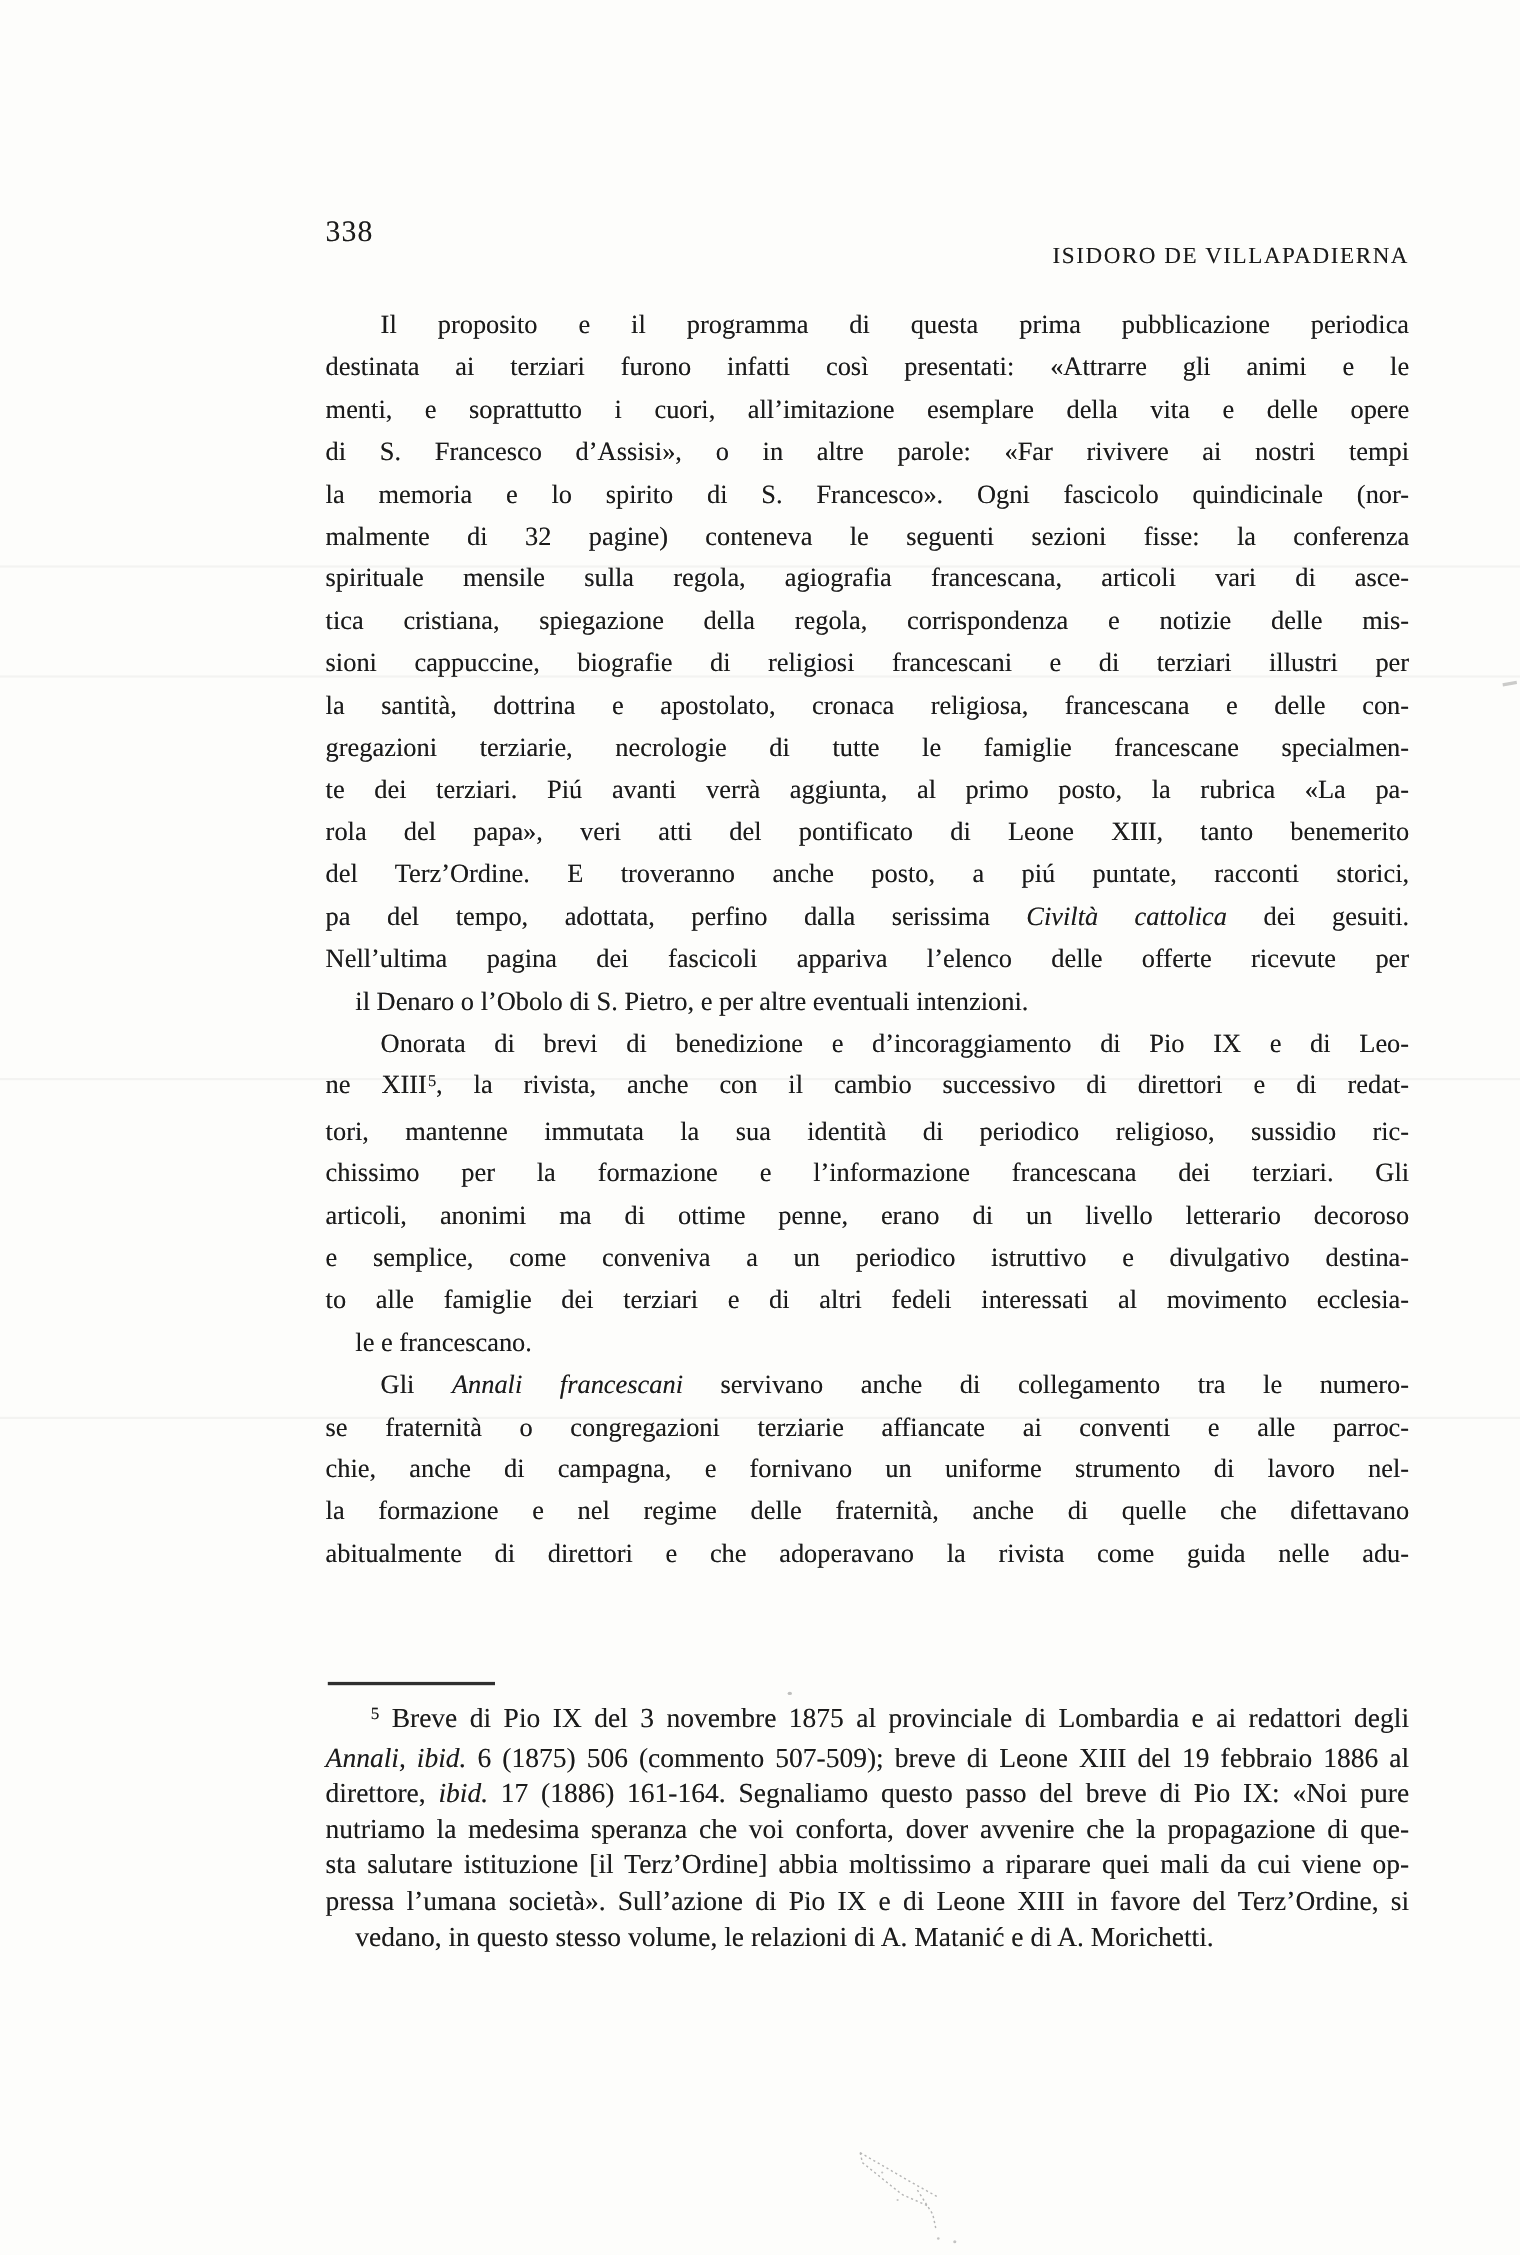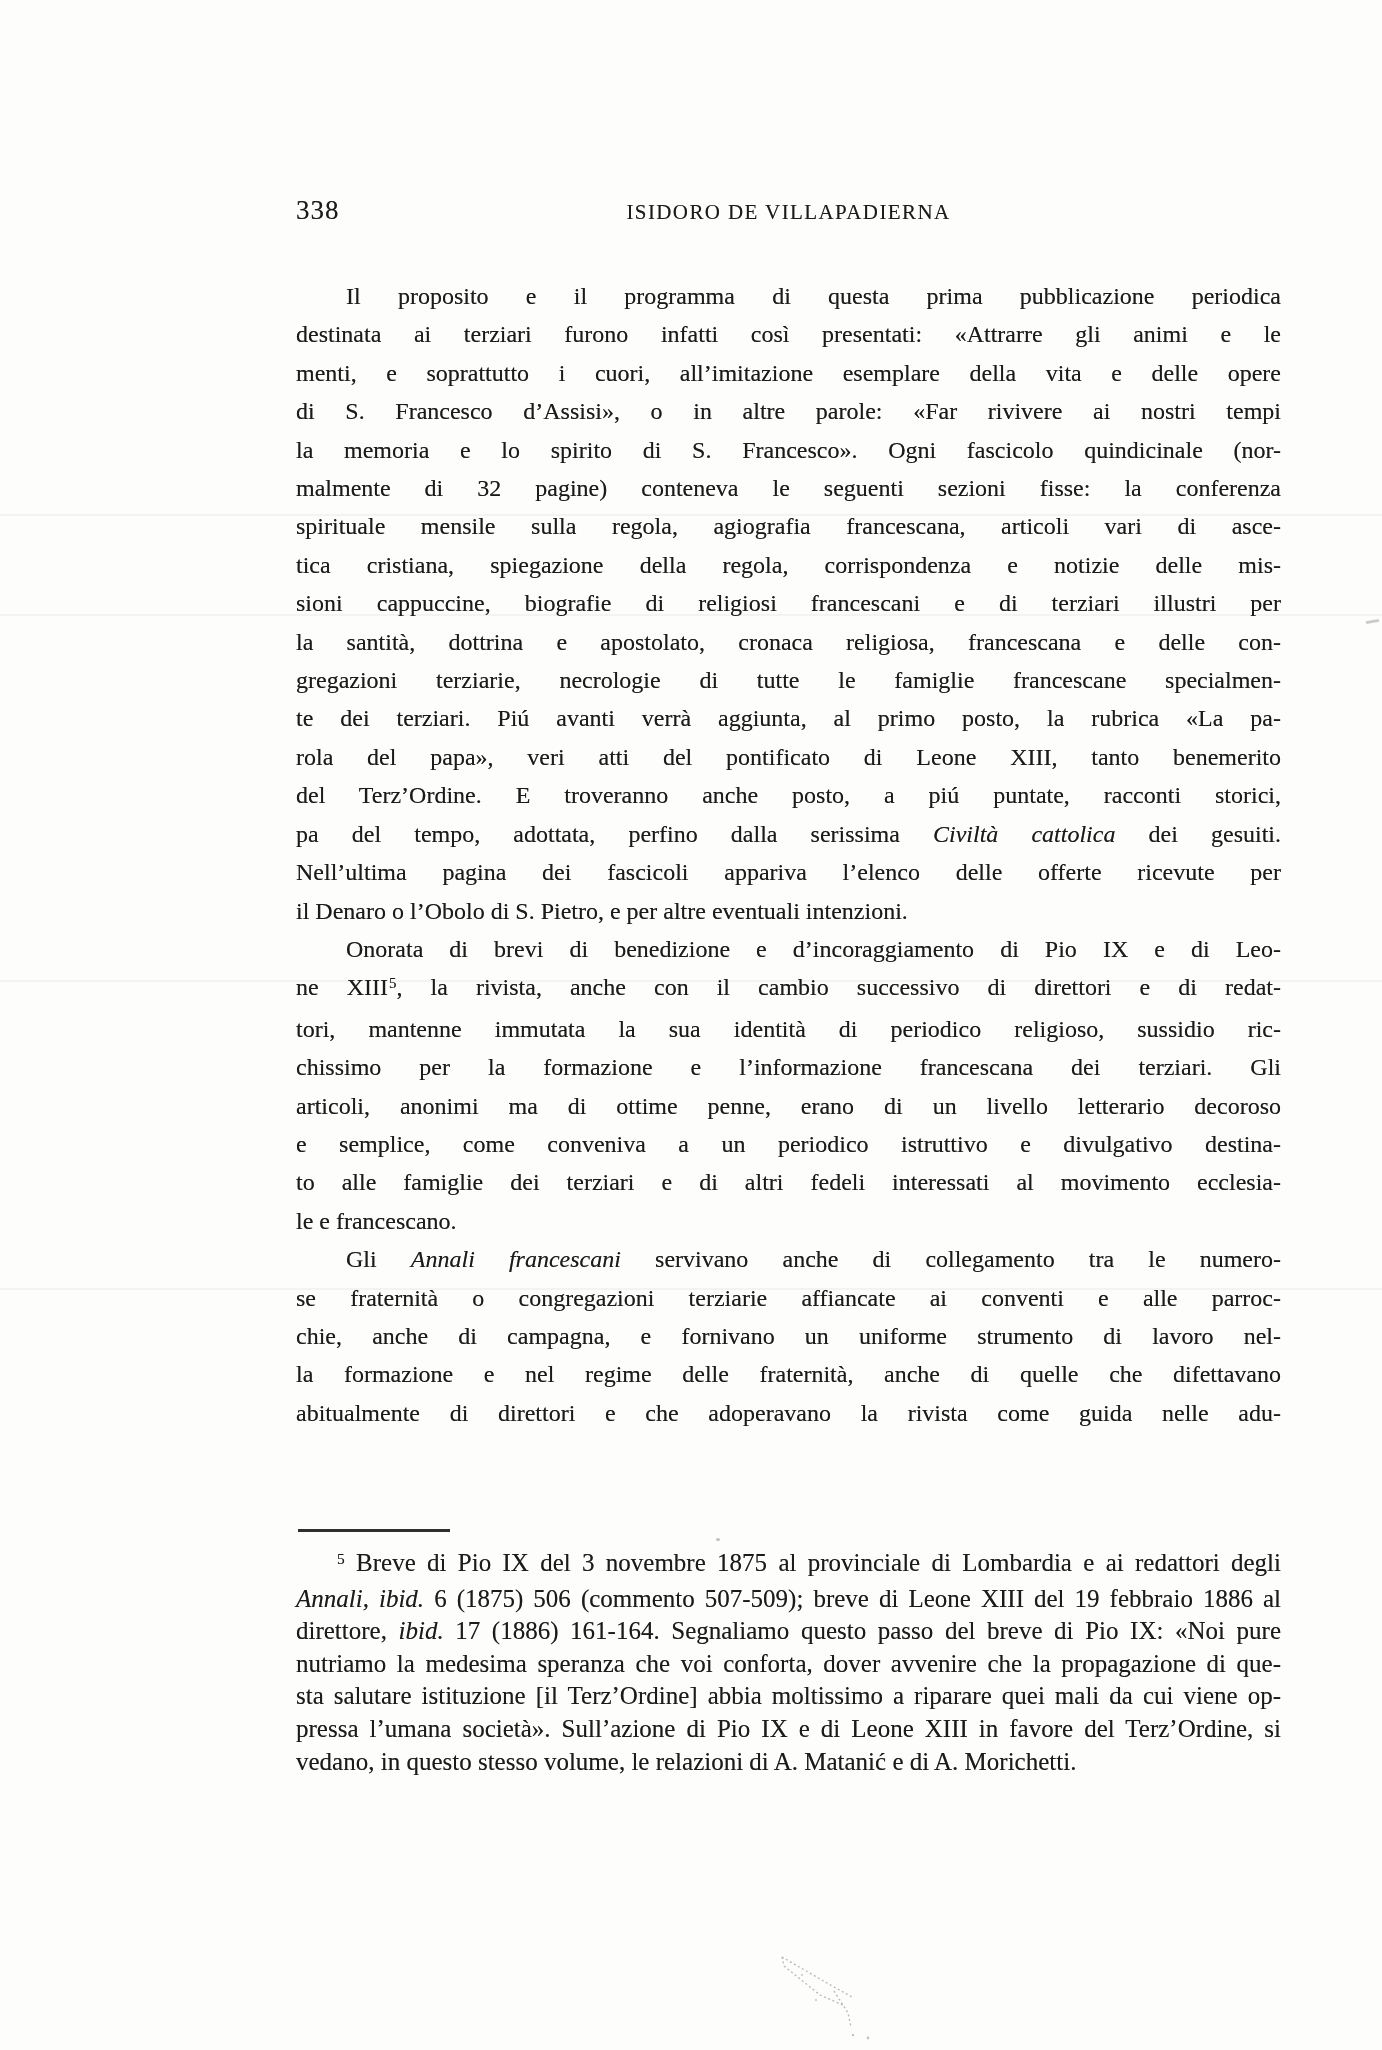--- a/index.html
+++ b/index.html
@@ -17,42 +17,42 @@
   
   .pageno {
     position: absolute;
     left: 296px; top: 195px;
     font-size: 27px;
     letter-spacing: 1px;
     text-shadow: 0 0 0.4px rgba(0,0,0,0.45);
   }
   .runhead {
     position: absolute;
-    left: 296px; top: 200px;
+    left: 296px; top: 220px;
     width: 985px;
-    text-align: center;
+    text-align: right;
     font-size: 21px;
     letter-spacing: 1.4px;
     text-shadow: 0 0 0.4px rgba(0,0,0,0.4);
   }
   
   .bodytext {
     position: absolute;
     left: 296px; top: 277px;
     width: 985px;
     font-size: 24px;
     line-height: 38.4px;
     text-shadow: 0 0 0.45px rgba(0,0,0,0.5);
   }
   .tline {
     white-space: nowrap;
     text-align: justify;
     text-align-last: justify;
   }
-  .tline.lastline { text-align-last: left; }
+  .tline.lastline { text-align-last: left; margin-left: 27px; }
   .tline.indent { text-indent: 50px; }
   .tline i { font-style: italic; }
   sup {
     font-size: 0.62em;
     vertical-align: baseline;
     position: relative;
     top: -0.48em;
     margin-left: 1px;
   }
   

